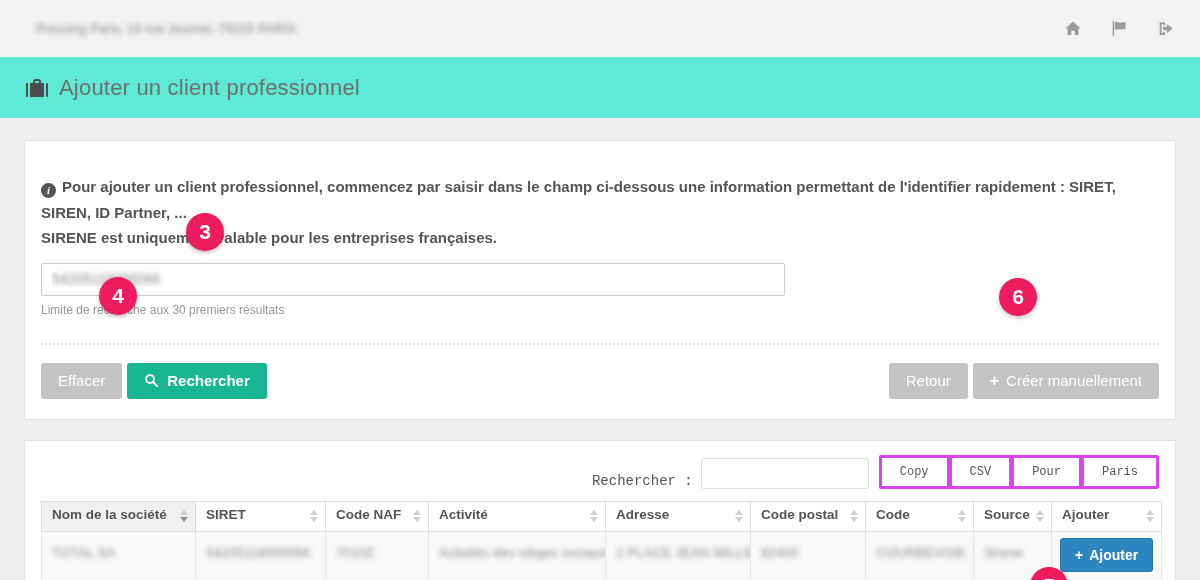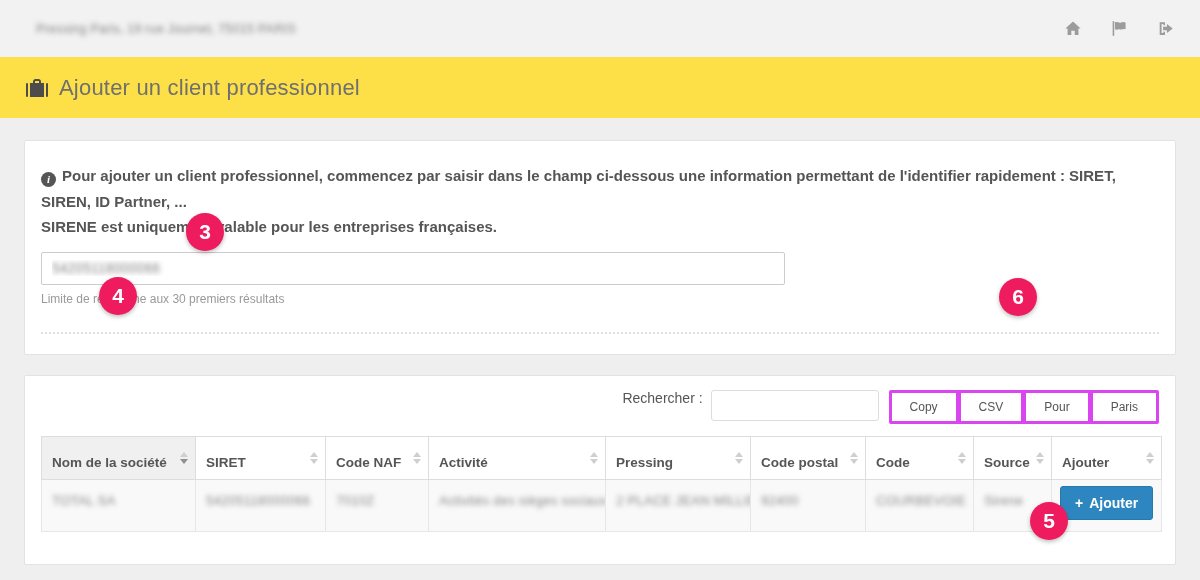--- a/index.html
+++ b/index.html
@@ -11,31 +11,31 @@
   input.redact { text-shadow:0 0 5px rgba(115,115,115,.9); }
 
   
   .topbar { height:57px; background:#f2f2f2; display:flex; align-items:center;
     justify-content:space-between; padding:0 26px 0 36px; }
   .topbar .company { font-size:13px; color:#8a8a8a; }
   .topbar .icons { display:flex; align-items:center; gap:28px; }
   .topbar .icons svg { width:18px; height:17px; fill:#9c9c9c; cursor:pointer; }
 
   
-  .titlebar { height:61px; background:#fde047; display:flex; align-items:center; padding:0 25px; }
+  .titlebar { height:61px; background:#5eead4; display:flex; align-items:center; padding:0 25px; }
   .titlebar svg { width:24px; height:22px; fill:#4c4c4c; margin-right:10px; }
   .titlebar h1 { font-size:22px; font-weight:400; color:#6f6f6f; letter-spacing:.2px; }
 
   
   .content { background:#efefef; padding:22px 24px 0; height:462px; }
   .panel { background:#fff; border:1px solid #e3e3e3; border-radius:2px; position:relative; }
 
   
   .panel-search { padding:16px 16px 20px; margin-bottom:20px; }
-  .info { font-size:15px; font-weight:700; color:#555; line-height:1.7; margin:6px 0 12px; }
+  .info { font-size:15px; font-weight:700; color:#555; line-height:1.7; margin:17px 0 12px; }
   .info-icon { display:inline-flex; width:15px; height:15px; border-radius:50%; background:#555;
     color:#fff; font-size:11px; font-weight:700; font-family:"Liberation Serif",serif; font-style:italic;
     align-items:center; justify-content:center; vertical-align:-2px; margin-right:6px; }
   .search-input { width:744px; height:33px; border:1px solid #ccc; border-radius:2px;
     padding:0 10px; font-size:14px; color:#777; outline:none; font-family:inherit; }
   .hint { font-size:12px; color:#999; margin-top:7px; }
   .dotted-sep { border:none; border-top:2px dotted #dedede; margin:26px 0 0; }
   .btn-row { margin-top:18px; display:flex; justify-content:space-between; align-items:center; }
   .btn-group-left, .btn-group-right { display:flex; gap:5px; }
   .btn { height:36px; display:inline-flex; align-items:center; padding:0 17px; border:none;
@@ -53,33 +53,33 @@
   .badge-3 { left:161px; top:72px; }
   .badge-4 { left:74px;  top:136px; }
   .badge-6 { left:974px; top:137px; }
   .badge-5 { left:1005px; top:126px; }
 
   
   .panel-results { min-height:190px; }
   .results-header { padding:14px 16px; font-size:15px; font-weight:700; color:#555;
     border-bottom:1px solid #e8e8e8; }
   .results-body { padding:14px 16px 20px; }
-  .filter-row { display:flex; justify-content:flex-end; align-items:flex-start; }
+  .filter-row { display:flex; justify-content:flex-end; align-items:flex-end;font-family:Liberation Mono, monospace; }
   .filter-row label { font-size:14px; color:#555; margin-right:8px; }
   .filter-input { width:168px; height:31px; border:1px solid #ddd; border-radius:3px;
     padding:0 8px; font-size:13px; outline:none; font-family:inherit; }
   .export-group { margin-left:10px; display:flex; }
   .export-btn { padding:7px 18px; font-size:12px; color:#555; background:#fff;
     border:3px solid #d946ef; margin-left:-1px; cursor:pointer; font-family:inherit; }
   .export-btn:first-child { border-radius:2px 0 0 2px; margin-left:0; }
   .export-btn:last-child  { border-radius:0 2px 2px 0; }
 
   
   table.results { width:1120px; margin-top:12px; border-collapse:collapse; table-layout:fixed; }
-  th { text-align:left; font-size:13.5px; font-weight:700; color:#555; padding:18px 22px 9px 10px;
+  th { text-align:left; font-size:13.5px; font-weight:700; color:#555; padding:5px 22px 9px 10px;
     border:1px solid #ddd; background:#fff; position:relative; white-space:nowrap; overflow:hidden; }
   th.sorted { background:#f0f0f0; }
   .sort { position:absolute; right:7px; top:50%; transform:translateY(-50%);
     display:inline-flex; flex-direction:column; gap:2px; }
   .sort i { width:0; height:0; border-left:4px solid transparent; border-right:4px solid transparent; }
   .sort .up   { border-bottom:5px solid #cfcfcf; }
   .sort .down { border-top:5px solid #cfcfcf; }
   th.sorted .sort .down { border-top-color:#8f8f8f; }
   td { font-size:13.5px; color:#666; padding:13px 10px; border:1px solid #e6e6e6;
     background:#f9f9f9; vertical-align:top; height:52px; overflow:hidden; white-space:nowrap; }
@@ -123,20 +123,39 @@
   <div class="panel panel-search">
     <p class="info">
       <span class="info-icon">i</span><span>Pour ajouter un client professionnel, commencez par saisir dans le champ ci-dessous une information permettant de l'identifier rapidement : SIRET, SIREN, ID Partner, ...</span><br>
       <span>SIRENE est uniquement valable pour les entreprises françaises.</span>
     </p>
     <input class="search-input redact" type="text" value="54205118000066" style="">
     <div class="hint">Limite de recherche aux 30 premiers résultats</div>
 
     <hr class="dotted-sep">
 
+    <div class="btn-row">
+      <div class="btn-group-left">
+        <button class="btn btn-gray">Effacer</button>
+        <button class="btn btn-green">
+          <svg viewBox="0 0 16 16">
+              <circle cx="6.4" cy="6.4" r="4.2"></circle>
+              <line x1="9.6" y1="9.6" x2="14" y2="14" stroke-linecap="round"></line>
+            </svg>
+          <span>Rechercher</span>
+        </button>
+      </div>
+      <div class="btn-group-right">
+        <button class="btn btn-gray">Retour</button>
+        <button class="btn btn-gray">
+          <span class="plus">+</span>
+          <span>Créer manuellement</span>
+        </button>
+      </div>
+    </div>
 
     <div class="badge badge-3">3</div>
     <div class="badge badge-4">4</div>
     <div class="badge badge-6">6</div>
   </div>
 
   <div class="panel panel-results">
 
     <div class="results-body">
       <div class="filter-row">
@@ -173,21 +192,21 @@
                   <i class="down"></i>
                 </span></th>
             <th><span>Code NAF</span><span class="sort">
                   <i class="up"></i>
                   <i class="down"></i>
                 </span></th>
             <th><span>Activité</span><span class="sort">
                   <i class="up"></i>
                   <i class="down"></i>
                 </span></th>
-            <th><span>Pressing</span><span class="sort">
+            <th><span>Adresse</span><span class="sort">
                   <i class="up"></i>
                   <i class="down"></i>
                 </span></th>
             <th><span>Code postal</span><span class="sort">
                   <i class="up"></i>
                   <i class="down"></i>
                 </span></th>
             <th><span>Code</span><span class="sort">
                   <i class="up"></i>
                   <i class="down"></i>

